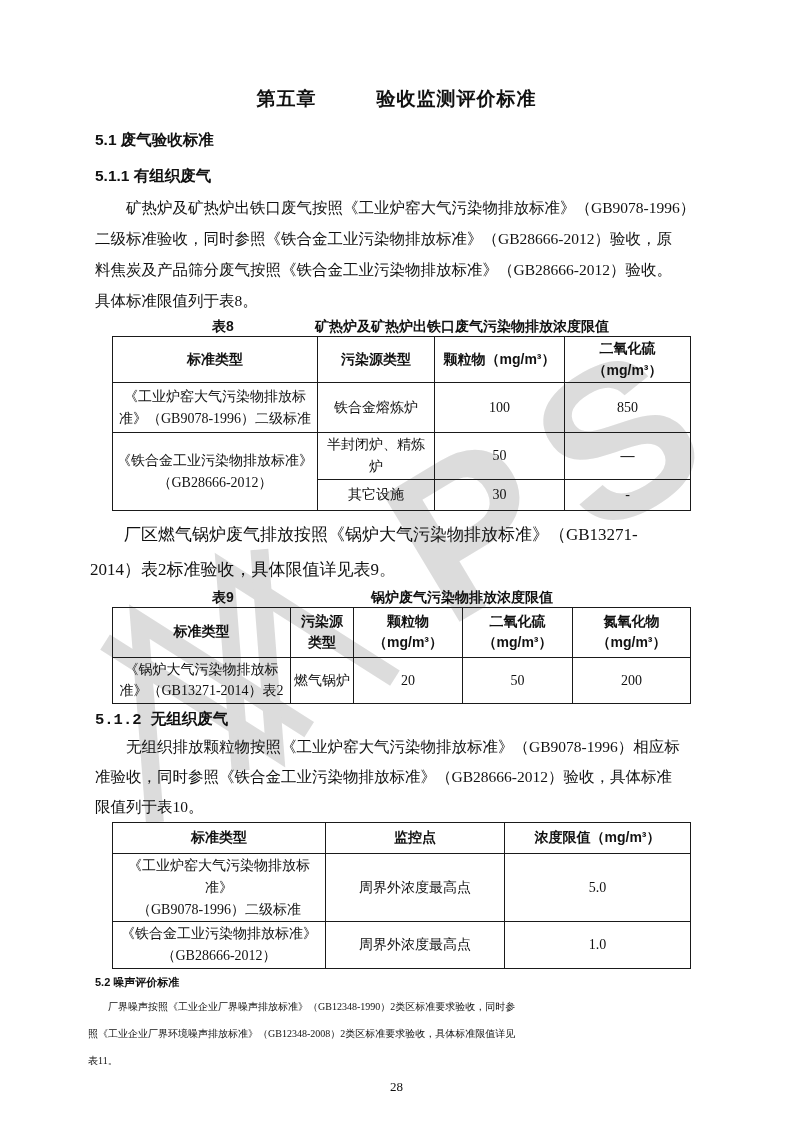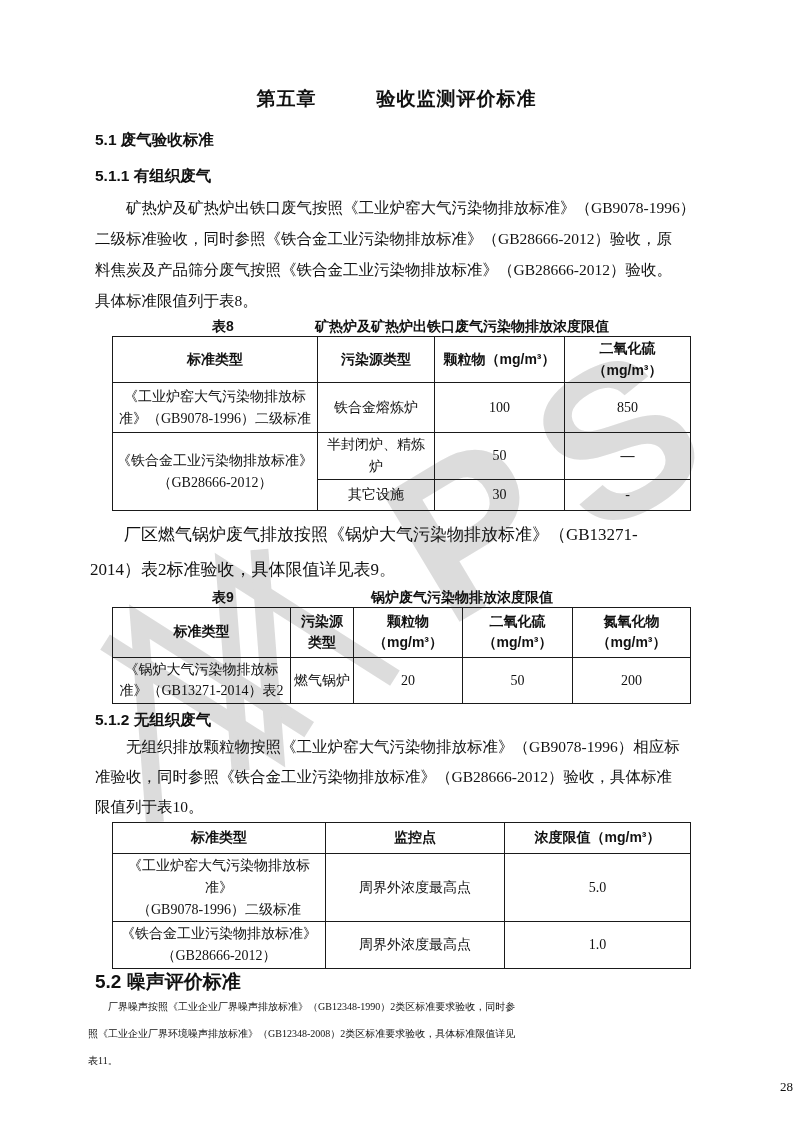--- a/index.html
+++ b/index.html
@@ -18,27 +18,27 @@
   .chapter-title{
     margin:0;text-align:center;
     font-family:"Liberation Sans","DejaVu Sans",sans-serif;
     font-size:19px;font-weight:bold;line-height:26px;letter-spacing:1px;
   }
   .h2{
     margin:16px 0 0 95px;
     font-family:"Liberation Sans","DejaVu Sans",sans-serif;
     font-size:15.5px;font-weight:bold;line-height:24px;
   }
-  .h2.small{margin-top:2px;font-size:19px;line-height:22px;}
+  .h2.small{margin-top:2px;font-size:11px;line-height:22px;}
   .h3{
     margin:12px 0 0 95px;
     font-family:"Liberation Sans","DejaVu Sans",sans-serif;
     font-size:15.5px;font-weight:bold;line-height:24px;
   }
-  .h3.tight{margin-top:4px;}
+  .h3.tight{margin-top:4px;font-family:Liberation Mono, monospace;}
   .para{
     margin:4px 86px 0 95px;width:612px;
     font-size:15.5px;line-height:31px;
     text-indent:2em;white-space:pre-line;
   }
   .para.p2{margin-top:6px;margin-left:90px;font-size:17px;line-height:35px;}
   .para.p3{margin-top:0;line-height:30px;}
   .para.p4{margin:0 75px 0 88px;width:630px;font-size:10px;line-height:27px;}
 
   .tcaption{
@@ -63,21 +63,21 @@
     white-space:pre-line;
     overflow:hidden;
   }
   table.std th{
     font-family:"Liberation Sans","DejaVu Sans",sans-serif;
     font-weight:bold;
   }
   td.left{text-align:left;}
   td.bolddash{font-weight:bold;}
   .pagenum{
-    margin-top:4px;text-align:right;
+    margin-top:4px;text-align:center;
     font-size:13px;line-height:18px;
   }
 </style>
 </head>
 <body>
 
 <div class="page">
 
   <svg class="watermark" width="793" height="1122" viewBox="0 0 793 1122">
     <g transform="rotate(-31 400 570)" opacity="0.8">

